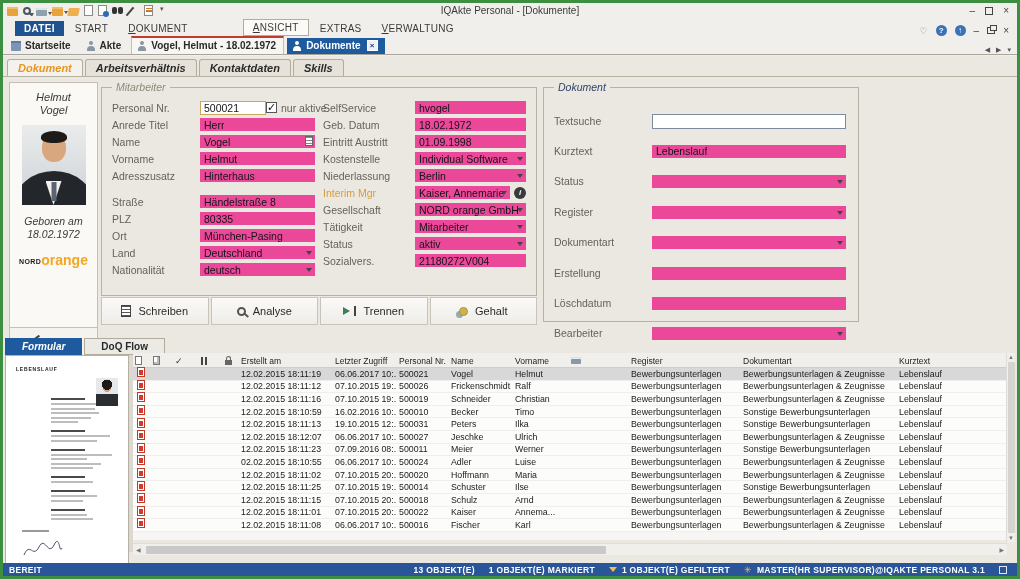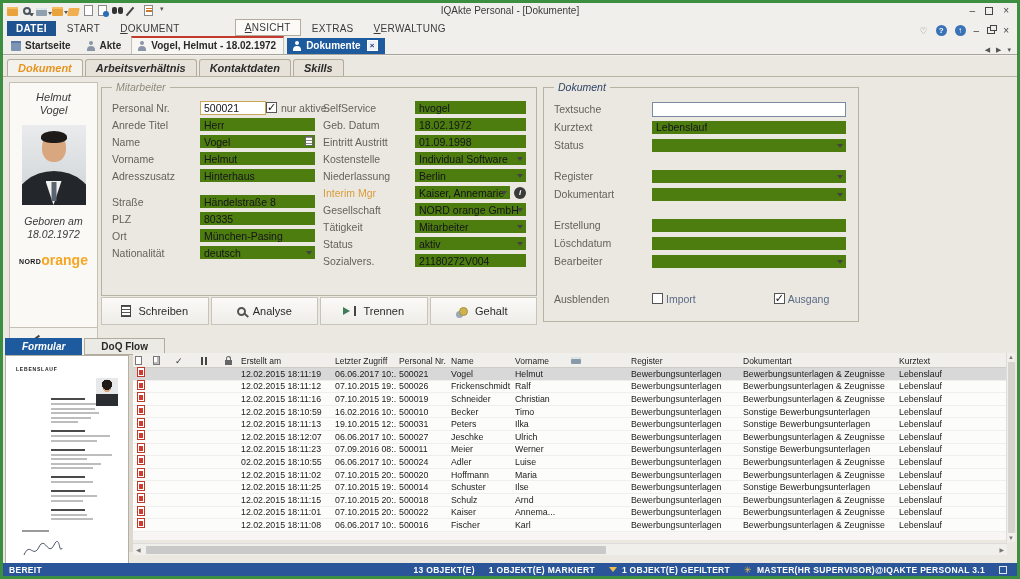--- a/index.html
+++ b/index.html
@@ -23,21 +23,21 @@
   .q.pen-icon::before{content:'';position:absolute;left:1px;top:1px;width:2px;height:11px;background:#444;transform:rotate(40deg);}
   .q.note-icon{background:#fff;border:1px solid #8a8a8a;width:9px;}
   .q.note-icon::after{content:'';position:absolute;left:1px;top:2px;width:6px;height:5px;background:repeating-linear-gradient(to bottom,#c87a2a 0 1px,transparent 1px 2.5px);}
   .q.more-icon::before{content:'▾';font-size:7px;color:#555;position:absolute;left:2px;top:0;}
   .title{position:absolute;left:0;right:0;text-align:center;font-size:10px;color:#3a3a3a;pointer-events:none;}
   .wcontrols{margin-left:auto;display:flex;align-items:center;gap:10px;padding-right:8px;z-index:2;}
   .wcontrols span{font-size:10px;color:#444;line-height:11px;}
   .boxico{width:8px;height:8px;border:1px solid #444;display:inline-block;}
 
   
-  .ribbonrow{position:absolute;left:0;top:15px;right:0;height:18px;display:flex;align-items:flex-end;}
+  .ribbonrow{position:absolute;left:8px;top:15px;right:0;height:18px;display:flex;align-items:flex-end;}
   .rtabs{display:flex;align-items:flex-end;padding-left:4px;gap:2px;}
   .rtab{font-size:10px;color:#3a3a3a;padding:2px 9px;letter-spacing:.3px;white-space:nowrap;}
   .rtab u{text-decoration:underline;}
   .rtab.datei{background:#1f538f;color:#fff;font-weight:bold;}
   .rtab.boxed{border:1px solid #b3ab9c;background:#fbfaf7;margin-left:44px;}
   .rright{margin-left:auto;display:flex;align-items:center;gap:8px;padding-right:8px;}
   .rico{font-size:9px;color:#8a8a8a;}
   .rico.circ{width:11px;height:11px;border-radius:50%;background:#3a72b8;color:#fff;font-size:8px;font-weight:bold;display:flex;align-items:center;justify-content:center;}
   .mdi-min,.mdi-close{font-size:10px;color:#444;}
   .boxico2{position:relative;width:8px;height:7px;border:1px solid #444;display:inline-block;}
@@ -92,33 +92,33 @@
   .dok-box{left:540px;top:31px;width:316px;height:235px;}
   .dok-box .gtitle{color:#2f4468;}
 
   .cols{display:flex;padding:11px 6px 0 6px;}
   .col{width:50%;padding:0 4px;}
   .frow{display:flex;align-items:center;height:17px;}
   .frow.gap{margin-top:9px;}
   .flabel{font-size:10.5px;color:#66625a;flex:0 0 88px;white-space:nowrap;overflow:hidden;}
   .col2 .flabel{flex:0 0 92px;}
   .flabel.orange{color:#d89c3c;}
-  .fval{position:relative;flex:1;height:13px;background:#4d7c0f;display:flex;align-items:center;padding:0 4px;min-width:0;}
+  .fval{position:relative;flex:1;height:13px;background:#ec4899;display:flex;align-items:center;padding:0 4px;min-width:0;}
   .fvtext{font-size:10.5px;color:#14141a;white-space:nowrap;overflow:hidden;}
   .chev{position:absolute;right:3px;top:5px;width:0;height:0;border-left:3px solid transparent;border-right:3px solid transparent;border-top:4px solid #444;}
   .iinfo{flex:0 0 12px;height:12px;margin-left:4px;border-radius:50%;background:#3a3a3a;color:#fff;font-size:8px;font-weight:bold;font-style:italic;display:flex;align-items:center;justify-content:center;}
   .ficon-page{position:absolute;right:2px;top:1px;width:8px;height:10px;background:repeating-linear-gradient(to bottom,#888 0 1px,#fff 1px 3px);border:1px solid #666;}
   .pnr-input{width:66px;height:14px;border:1px solid #c9a85c;background:#fff;font-size:10.5px;padding:0 3px;color:#14141a;}
   .cbx{width:11px;height:11px;border:1px solid #555;background:#fff;position:relative;display:inline-block;flex:0 0 11px;}
   .cbx.checked::after{content:'✓';position:absolute;left:0;top:-2px;font-size:11px;font-weight:bold;color:#111;}
   .cbx-label{font-size:10.5px;color:#66625a;margin-left:4px;white-space:nowrap;}
 
   
   .dok-rows{padding:12px 12px 0 10px;}
-  .dok-rows .frow{height:18px;}
+  .dok-rows .frow{height:18px;margin-top:12px;}
   .dok-rows .frow.gap{margin-top:13px;}
   .dok-rows .flabel{flex:0 0 98px;}
   .ts-input{flex:1;height:15px;border:1px solid #7a8aa0;background:#fff;font-size:10.5px;padding:0 3px;}
   .ausb{display:flex;align-items:center;margin-top:20px;height:17px;}
   .ausb .cbx-label{color:#5a6b85;margin-left:3px;}
   .ausb-import{display:flex;align-items:center;margin-left:0;}
   .ausb-gap{width:78px;}
 
   
   .btnrow{position:absolute;left:98px;top:241px;width:436px;height:28px;display:flex;gap:2px;}
@@ -374,20 +374,28 @@
               </div>
 
               <div class="frow">
                 <span class="flabel">Ort</span>
                 <span class="fval">
                   <span class="fvtext">München-Pasing</span>
 
                 </span>
               </div>
 
+              <div class="frow">
+                <span class="flabel">Land</span>
+                <span class="fval">
+                  <span class="fvtext">Deutschland</span>
+
+                  <span class="chev"></span>
+                </span>
+              </div>
 
               <div class="frow">
                 <span class="flabel">Nationalität</span>
                 <span class="fval">
                   <span class="fvtext">deutsch</span>
 
                   <span class="chev"></span>
                 </span>
               </div>
             </div>

